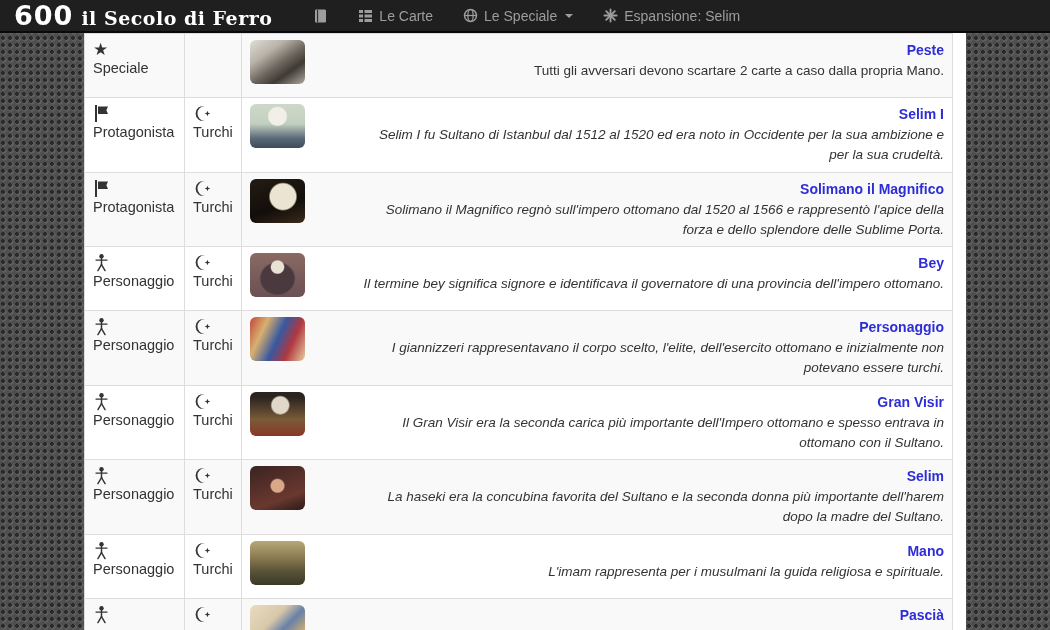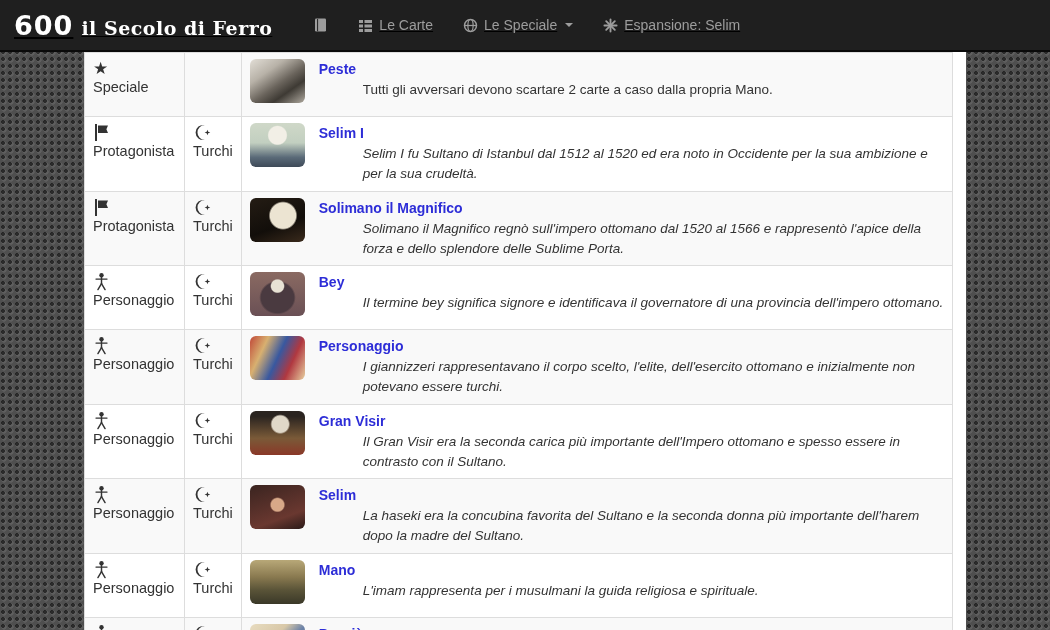--- a/index.html
+++ b/index.html
@@ -8,22 +8,22 @@
     font-family:"Liberation Sans", sans-serif;
     background-color:#4f4f4f;
     background-image:
       radial-gradient(circle at 3px 3px, rgba(0,0,0,0.55) 1.7px, transparent 2.2px),
       radial-gradient(circle at 4px 4px, rgba(255,255,255,0.09) 2.4px, transparent 2.9px);
     background-size:7px 7px;
   }
 
   
   .navbar {
-    height:52px; background:#1f1f1f; border-bottom:2px solid #0a0a0a;
-    display:flex; align-items:center; padding-left:14px;text-decoration:underline;
+    height:33px; background:#1f1f1f; border-bottom:2px solid #0a0a0a;
+    display:flex; align-items:center; padding-left:14px;
   }
   .brand {
     color:#fff; text-decoration:none; display:flex; align-items:baseline;
     gap:8px; margin-right:26px; cursor:pointer;
   }
   .brand .b600 { font:700 27px "DejaVu Sans", sans-serif; letter-spacing:1px; }
   .brand .bname { font:700 19px "DejaVu Serif", serif; letter-spacing:0.5px; }
   .nav-link {
     color:#9d9d9d; text-decoration:none; font-size:14px; line-height:44px;
     padding:0 15px; display:inline-flex; align-items:center; gap:6px; cursor:pointer;
@@ -49,21 +49,21 @@
   td.cult-cell  { width:56px; }
   .cell-label { font-size:14.5px; color:#333; margin-top:2px; }
   .type-icon, .cult-icon { height:19px; display:block; }
 
   
   .media { display:flex; align-items:flex-start; }
   .thumb {
     width:55px; height:44px; border-radius:6px; flex:0 0 auto;
     margin-right:14px; background:#ccc;
   }
-  .card-text { flex:1 1 auto; padding-top:1px; }
+  .card-text { flex:1 1 auto; padding-top:1px;text-align:right; }
   .card-title {
     font-size:14px; font-weight:bold; color:#2d2dd7; text-decoration:none;
     display:inline-block; margin-bottom:3px; cursor:pointer;
   }
   .card-desc { font-size:13.5px; font-style:italic; color:#333; line-height:1.5;margin-left:44px; }
   .card-desc.roman { font-style:normal; }
 
   
   .t0 { background:linear-gradient(145deg,#e2ded6 0%,#b8b2a8 30%,#6a645c 55%,#3e3a34 72%,#b0aaa0 100%); }
   .t1 { background:radial-gradient(circle at 50% 28%,#f2efe6 21%,transparent 24%),
@@ -319,21 +319,21 @@
           <path d="M15.2 7.2 L16 9.3 L18.2 10 L16 10.7 L15.2 12.8 L14.4 10.7 L12.2 10 L14.4 9.3 Z" fill="#333"></path>
         </svg>
       </span>
       <span class="cell-label">Turchi</span>
     </td>
     <td class="card-cell">
       <div class="media">
         <div class="thumb t5"></div>
         <div class="card-text">
           <a class="card-title">Gran Visir</a>
-          <div class="card-desc">Il Gran Visir era la seconda carica più importante dell'Impero ottomano e spesso essere in contrasto con il Sultano.</div>
+          <div class="card-desc">Il Gran Visir era la seconda carica più importante dell'Impero ottomano e spesso entrava in ottomano con il Sultano.</div>
         </div>
       </div>
     </td>
   </tr>
 
   <tr>
     <td class="type-cell">
       
       
       <span class="type-icon">

